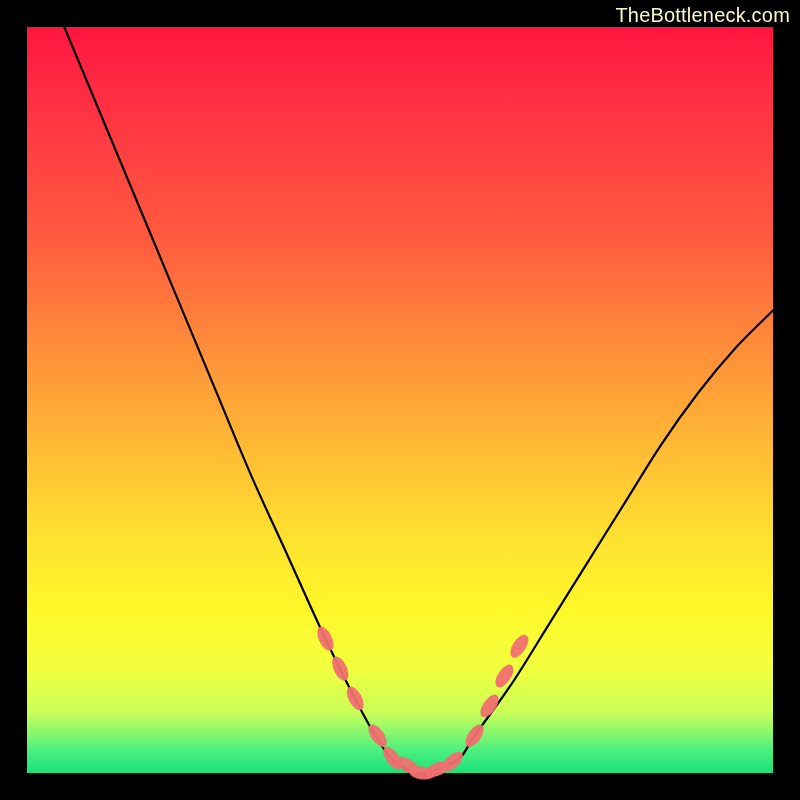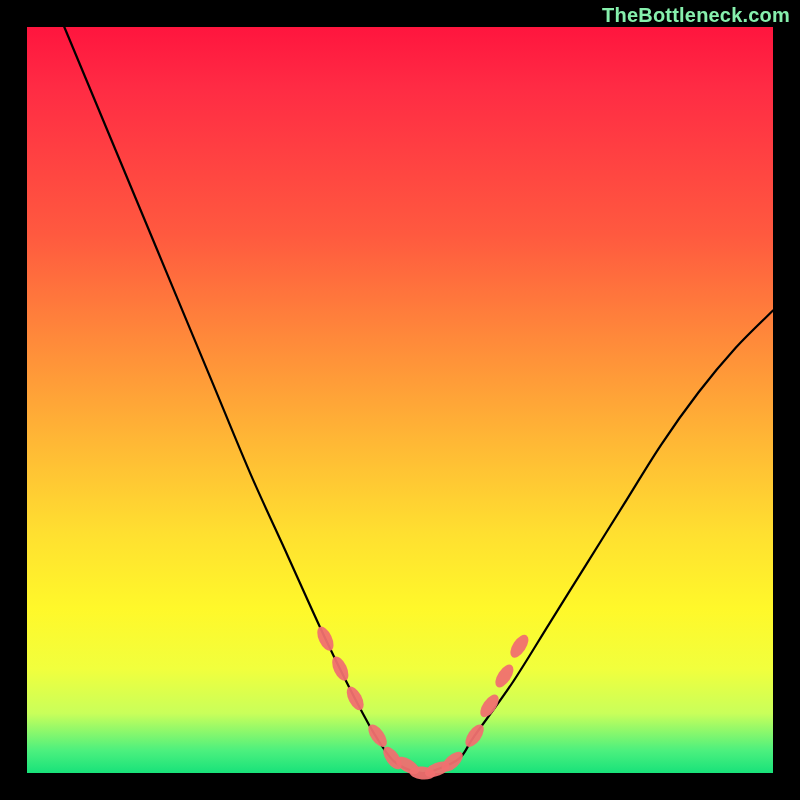--- a/index.html
+++ b/index.html
@@ -38,23 +38,23 @@
       #f1ff3d 86%,
       #c9ff5a 92%,
       #4cf07e 97%,
       #18e27a 100%
     );
   }
   .watermark {
     position: absolute;
     top: 4px;
     right: 10px;
-    color: #86efac;
+    color: #fef9c3;
     font-size: 20px;
-    font-weight: 700;
+    font-weight: 400;
     letter-spacing: 0.2px;
     user-select: none;
   }
   svg.curve {
     position: absolute;
     left: 0;
     top: 0;
     width: 746px;
     height: 746px;
     overflow: visible;

